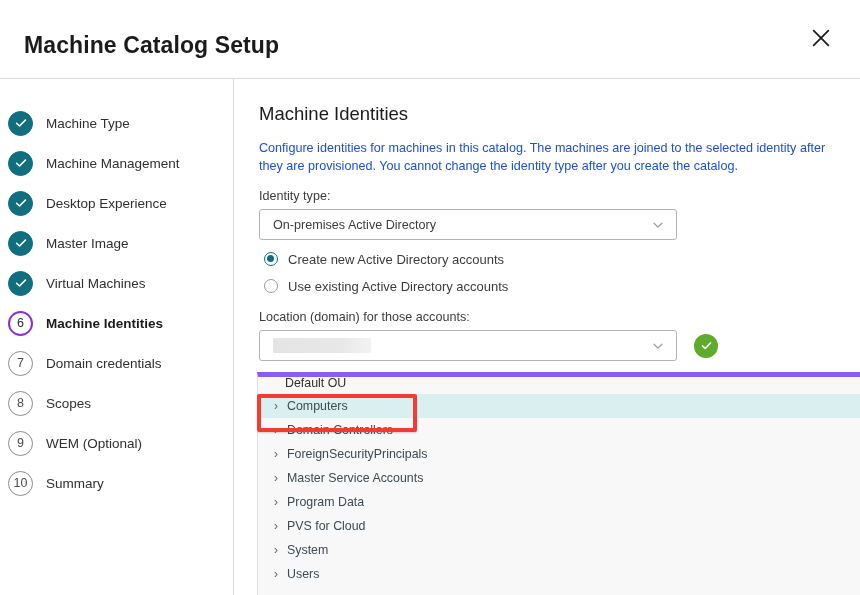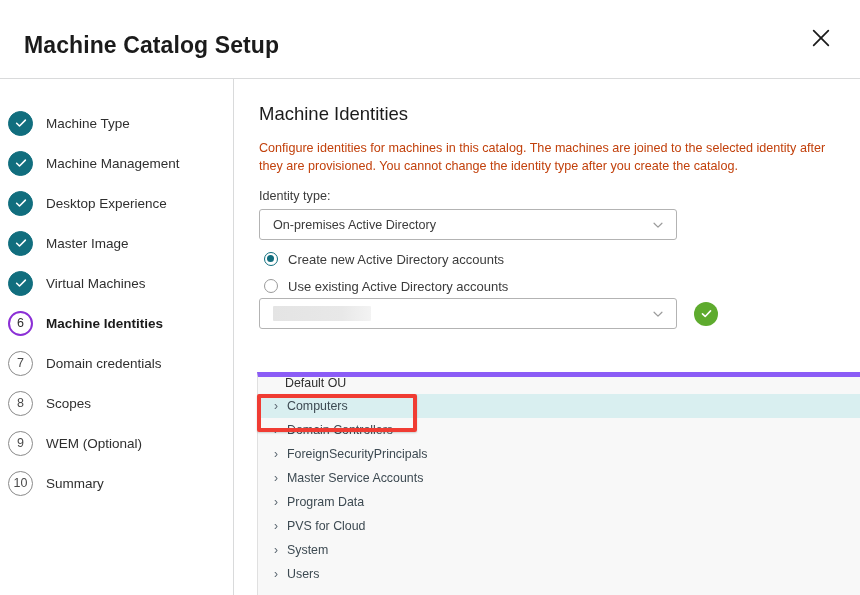--- a/index.html
+++ b/index.html
@@ -65,21 +65,21 @@
     position: absolute; left: 235px; top: 79px;
     width: 625px; height: 516px; background: #ffffff;
     padding: 24px 0 0 24px;
     overflow: hidden;
   }
   .page-title {
     font-size: 18.5px; font-weight: 400; color: #1b1b1b;
     margin-bottom: 15px;
   }
   .desc {
-    font-size: 12.6px; line-height: 17.5px; color: #c2410c;
+    font-size: 12.6px; line-height: 17.5px; color: #1d4ed8;
     width: 573px; margin-bottom: 14px;
   }
   .field-label {
     font-size: 12.6px; color: #3b3b3b; margin-bottom: 6px;
   }
 
   .select-box {
     position: relative;
     width: 418px; height: 31px;
     border: 1px solid #b3b3b3; border-radius: 3px;
@@ -255,20 +255,21 @@
         <div class="radio-row">
           <span class="radio checked"></span>
           <span class="radio-label">Create new Active Directory accounts</span>
         </div>
         <div class="radio-row">
           <span class="radio"></span>
           <span class="radio-label">Use existing Active Directory accounts</span>
         </div>
       </div>
 
+    <div class="field-label" style="margin-top:12px;">Location (domain) for those accounts:</div>
     <div class="loc-row">
       <div class="select-box">
         <span class="redacted"></span>
         <span class="chev-down">
           <svg viewBox="0 0 16 16" fill="none" stroke="#9b9b9b" stroke-width="1.4" stroke-linecap="round" stroke-linejoin="round">
             <polyline points="3.5,6 8,10.5 12.5,6"></polyline>
           </svg>
         </span>
       </div>
       <div class="ok-badge">

